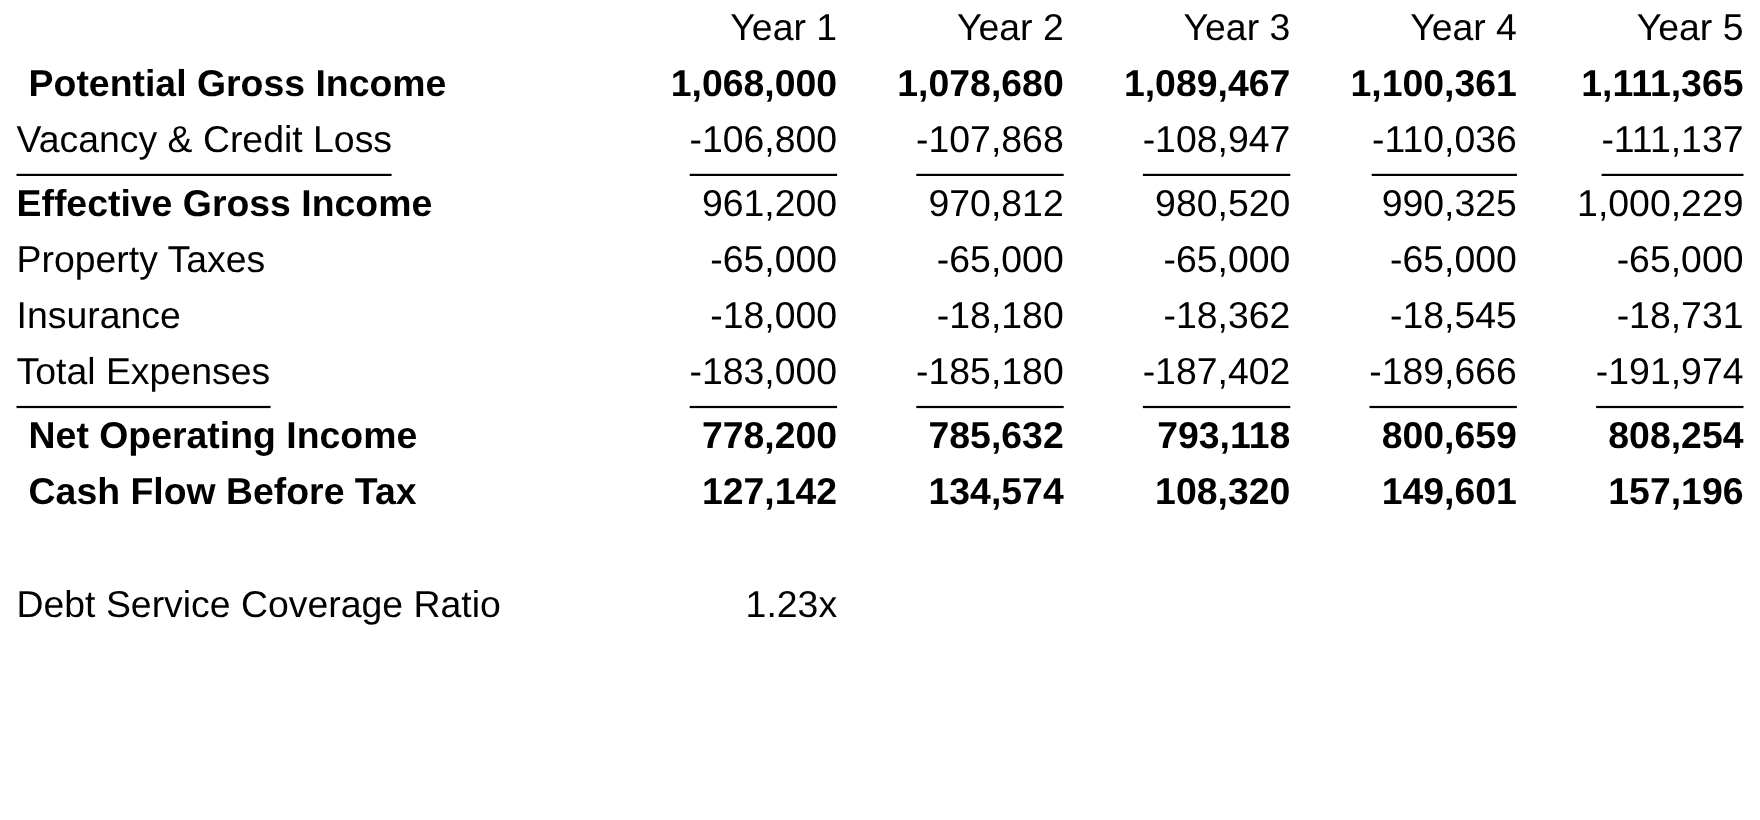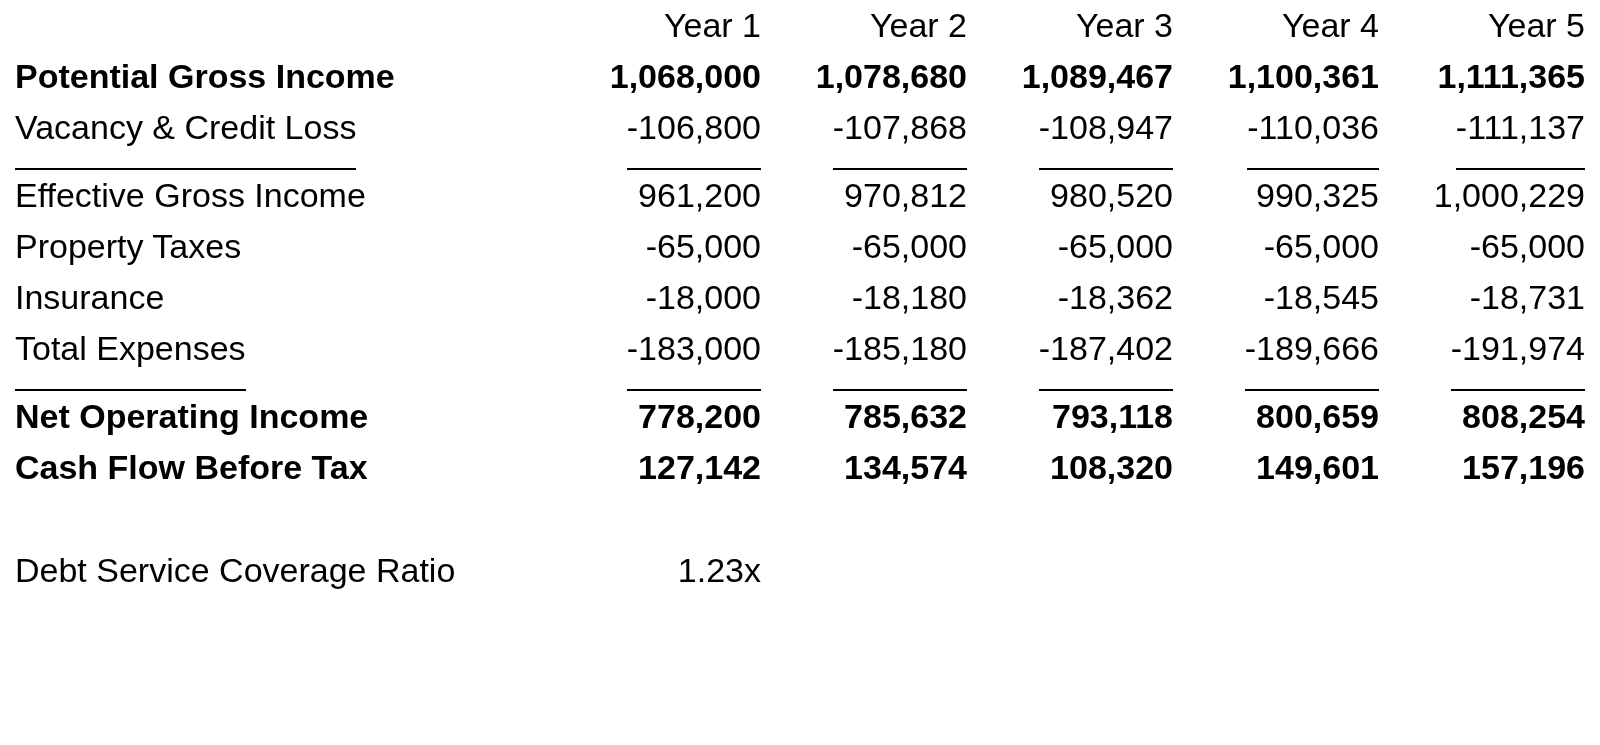--- a/index.html
+++ b/index.html
@@ -51,25 +51,25 @@
   th.year-head {
     font-weight: 700;
     font-size: 33px;
   }
 
   
   .cell-txt {
     display: inline-block;
     padding-bottom: 1px;
   }
-  tr.bold .cell-txt          { font-weight: 700; }
-  tr.bold-label td.label-cell .cell-txt { font-weight: 400; }
+  tr.bold .cell-txt          { font-weight: 700; margin-left: 11px; }
+  tr.bold-label td.label-cell .cell-txt { font-weight: 700; }
   tr.underline .cell-txt {
     border-bottom: 2px solid #000000;
-    padding-bottom: 16px;
+    padding-bottom: 6px;
   }
   tr.spacer td {
     height: 52px;
     line-height: 52px;
     font-size: 34px;
   }
   tr.spacer td .cell-txt { border-bottom: none; }
 </style>
 </head>
 <body>

